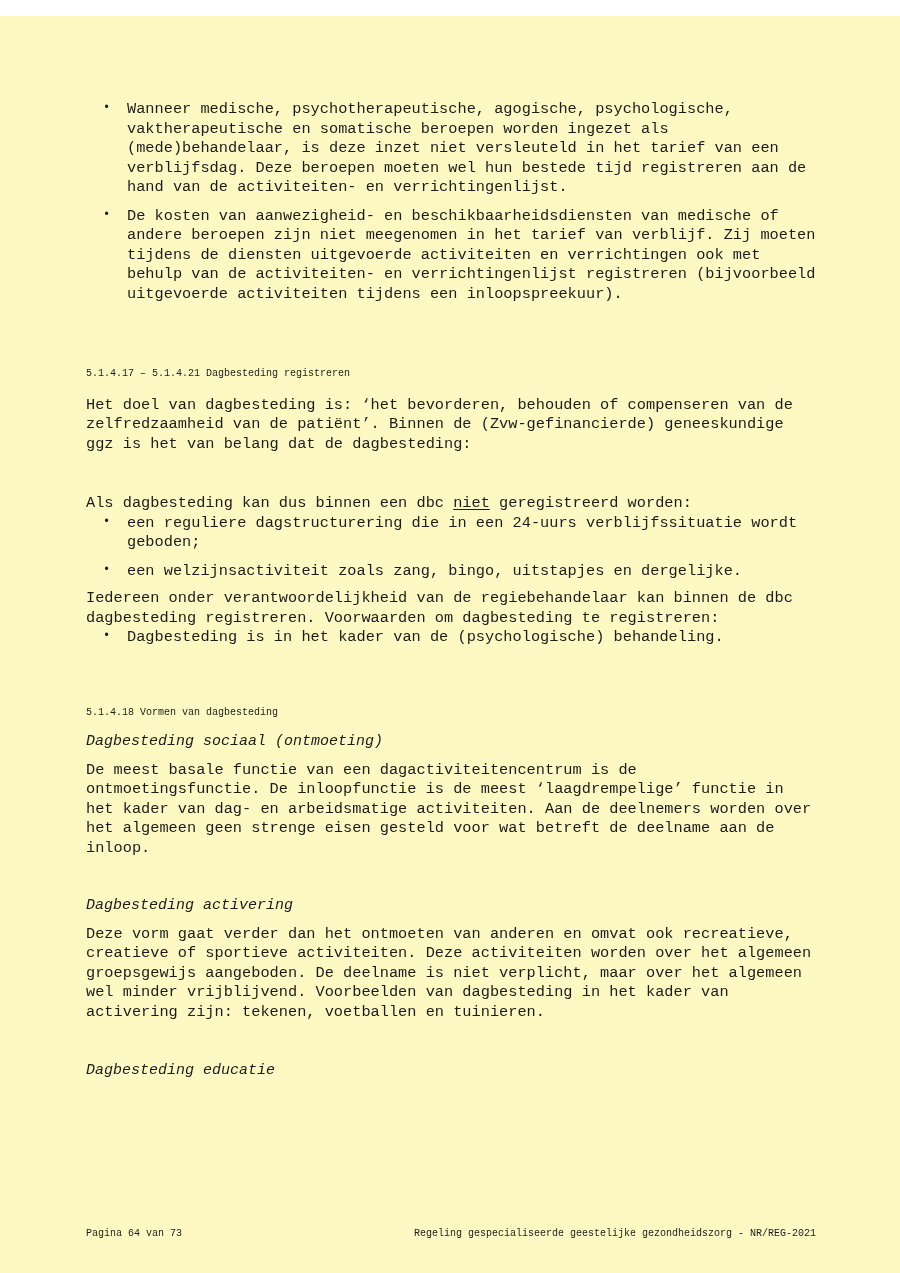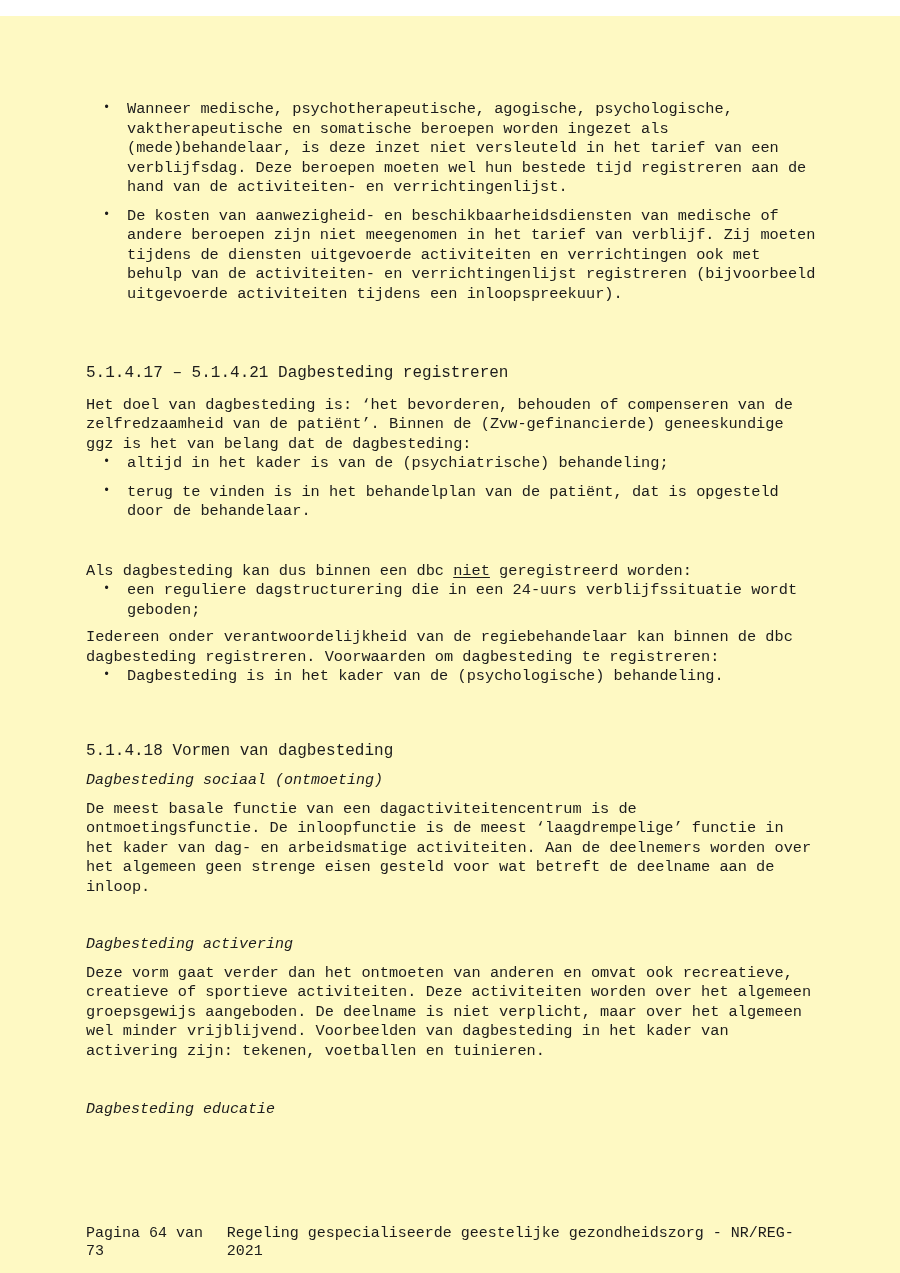--- a/index.html
+++ b/index.html
@@ -34,21 +34,21 @@
   }
   ul.bullets li:last-child { margin-bottom: 0; }
   ul.bullets li::before {
     content: "\2022";
     position: absolute;
     left: 17px;
     top: -1px;
     font-size: 12px;
   }
   .h-section {
-    font-size: 16px;
+    font-size: 10px;
     line-height: 19.5px;
     font-weight: normal;
   }
   .italic-sub { font-style: italic; font-size: 15px; }
   .u { text-decoration: underline; text-underline-offset: 2px; }
   .mt-heading1 { margin-top: 60px; }
   .mt-para-sm { margin-top: 12px; }
   .mt-list { margin-top: 15px; }
   .mt-alsdag { margin-top: 40px; }
   .mt-list-sm { margin-top: 9px; }
@@ -60,48 +60,45 @@
   .mt-subpara { margin-top: 9px; }
   .mt-sub2 { margin-top: 38px; }
   .mt-sub3 { margin-top: 39px; }
   .footer {
     position: absolute;
     left: 86px;
     width: 730px;
     top: 1209px;
     display: flex;
     justify-content: space-between;
-    font-size: 15px;
+    font-size: 10px;
     line-height: 18px;
   }
 </style>
 </head>
 <body>
 
 <div class="page">
   <div class="content">
 
     <ul class="bullets">
       <li>Wanneer medische, psychotherapeutische, agogische, psychologische, vaktherapeutische en somatische beroepen worden ingezet als (mede)behandelaar, is deze inzet niet versleuteld in het tarief van een verblijfsdag. Deze beroepen moeten wel hun bestede tijd registreren aan de hand van de activiteiten- en verrichtingenlijst.</li>
       <li>De kosten van aanwezigheid- en beschikbaarheidsdiensten van medische of andere beroepen zijn niet meegenomen in het tarief van verblijf. Zij moeten tijdens de diensten uitgevoerde activiteiten en verrichtingen ook met behulp van de activiteiten- en verrichtingenlijst registreren (bijvoorbeeld uitgevoerde activiteiten tijdens een inloopspreekuur).</li>
     </ul>
 
     <h2 class="h-section mt-heading1">5.1.4.17 – 5.1.4.21 Dagbesteding registreren</h2>
 
     <p class="mt-para-sm">Het doel van dagbesteding is: ‘het bevorderen, behouden of compenseren van de zelfredzaamheid van de patiënt’. Binnen de (Zvw-gefinancierde) geneeskundige ggz is het van belang dat de dagbesteding:</p>
 
-    <ul class="bullets mt-list">
-      <li>altijd in het kader is van de (psychiatrische) behandeling;</li>
-      <li>terug te vinden is in het behandelplan van de patiënt, dat is opgesteld door de behandelaar.</li>
-    </ul>
 
     <p class="mt-alsdag"><span>Als dagbesteding kan dus binnen een dbc </span><span class="u">niet</span><span> geregistreerd worden:</span></p>
 
     <ul class="bullets mt-list-sm">
       <li>een reguliere dagstructurering die in een 24-uurs verblijfssituatie wordt geboden;</li>
+      <li>een welzijnsactiviteit zoals zang, bingo, uitstapjes en dergelijke.</li>
     </ul>
 
 
     <p class="mt-para-xs">Iedereen onder verantwoordelijkheid van de regiebehandelaar kan binnen de dbc dagbesteding registreren. Voorwaarden om dagbesteding te registreren:</p>
 
     <ul class="bullets mt-list-md">
       <li>Dagbesteding is in het kader van de (psychologische) behandeling.</li>
     </ul>
 
     <h2 class="h-section mt-heading3">5.1.4.18 Vormen van dagbesteding</h2>

